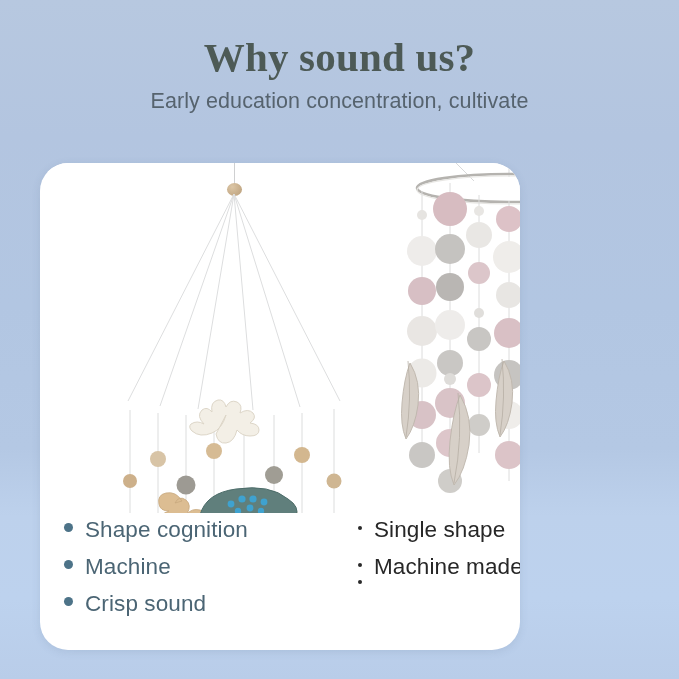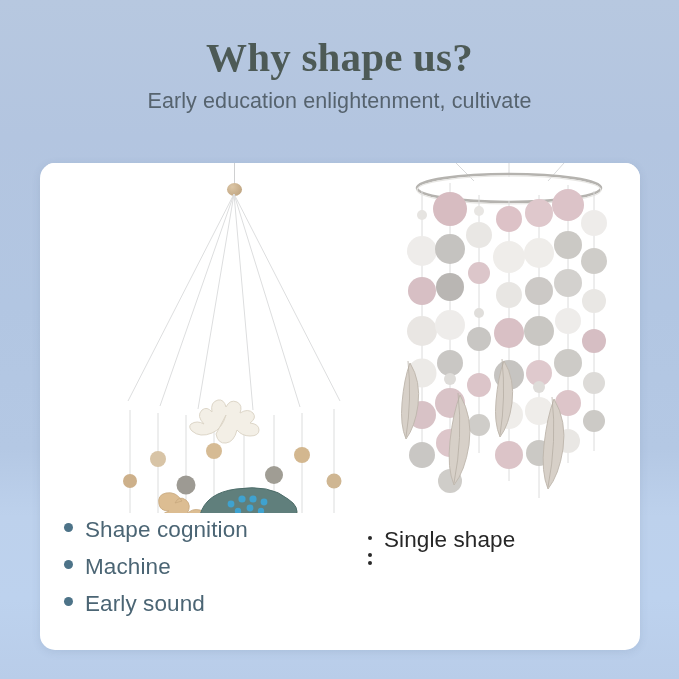--- a/index.html
+++ b/index.html
@@ -50,24 +50,24 @@
     color: #56636e;
     margin: 9px 0 0 0;
     letter-spacing: 0.1px;
   }
 
   
   .card {
     position: absolute;
     left: 40px;
     top: 163px;
-    width: 600px;
+    width: 480px;
     height: 487px;
     background: #ffffff;
-    border-radius: 15px;
+    border-radius: 28px;
     box-shadow: 0 2px 9px rgba(70, 90, 120, 0.13);
     overflow: hidden;
   }
 
   .panes {
     position: absolute;
     left: 0; top: 0;
     width: 100%;
     height: 350px;
   }
@@ -151,23 +151,23 @@
     position: relative;
     top: -7px;
   }
 </style>
 </head>
 <body>
 
 <div class="page">
 
   <div class="header">
-    <h1 class="title">Why shape us?</h1>
+    <h1 class="title">Why sound us?</h1>
     <p class="subtitle">
-      <span>Early education enlightenment, cultivate</span><br>
+      <span>Early education concentration, cultivate</span><br>
     </p>
   </div>
 
   <div class="card">
 
     <div class="panes">
 
       <div class="pane pane-left">
         <div class="photo">
 
@@ -396,31 +396,32 @@
         <li class="li">
           <span class="dot"></span>
           <span>Shape cognition</span>
         </li>
         <li class="li">
           <span class="dot"></span>
           <span>Machine</span>
         </li>
         <li class="li">
           <span class="dot"></span>
-          <span>Early sound</span>
+          <span>Crisp sound</span>
         </li>
       </ul>
 
-      <ul class="list list-right" style="list-style:none;margin:10px;padding:0;">
+      <ul class="list list-right" style="list-style:none;margin:0;padding:0;">
         <li class="li">
           <span class="dot"></span>
           <span>Single shape</span>
         </li>
         <li class="li">
           <span class="dot"></span>
+          <span>Machine made</span>
         </li>
         <li class="li">
           <span class="dot"></span>
         </li>
       </ul>
     </div>
 
   </div>
 </div>
 

